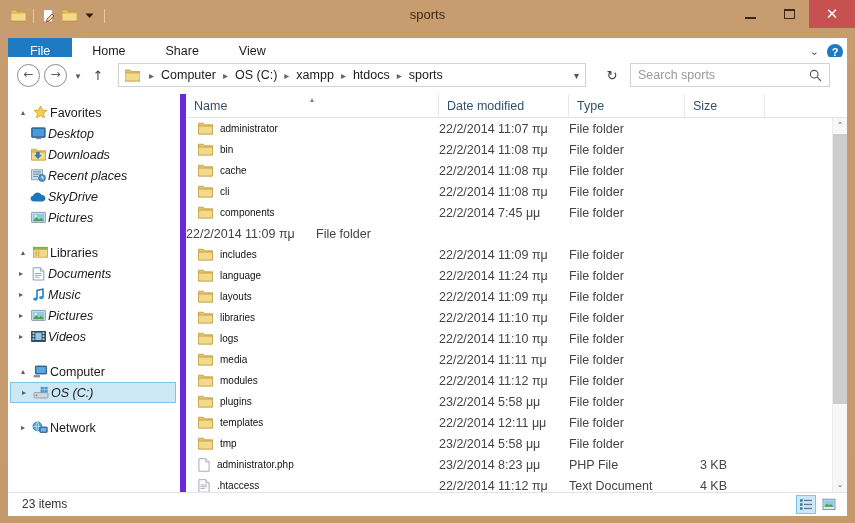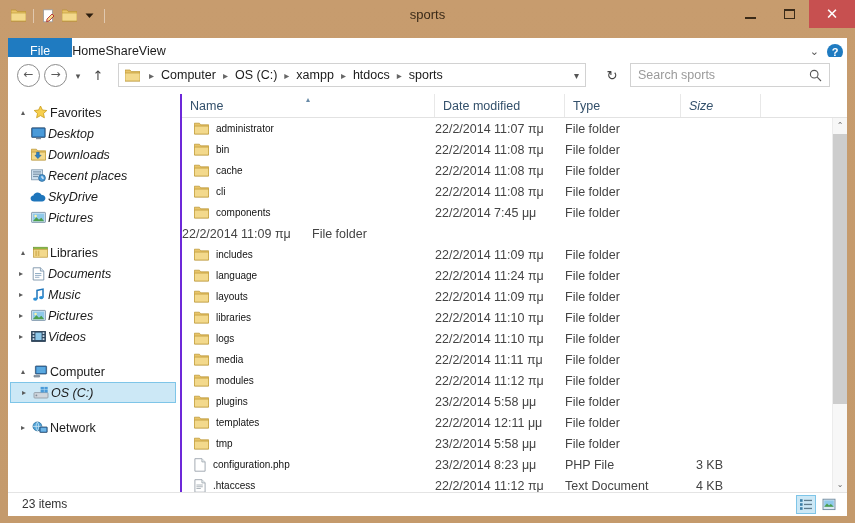--- a/index.html
+++ b/index.html
@@ -26,21 +26,21 @@
   }
   .wbtns{position:absolute;right:0;top:0;height:28px;display:flex;}
   .wbtn{width:39px;height:28px;display:flex;align-items:center;justify-content:center;cursor:default;}
   .wbtn.close{background:#c75050;width:46px;}
   .glyph-min{width:11px;height:2px;background:#3a2a18;display:block;margin-top:7px;}
   .glyph-max{width:11px;height:10px;border:1px solid #3a2a18;border-top-width:2px;display:block;box-sizing:border-box;}
   .glyph-close{color:#fff;font-size:15px;line-height:1;font-family:"DejaVu Sans",sans-serif;}
 
   
   .ribbon{position:absolute;left:8px;top:38px;width:839px;height:27px;background:#fff;}
-  .tab{float:left;height:27px;line-height:27px;padding:0 0;font-size:12.5px;color:#1b1b1b;cursor:default;}
+  .tab{float:left;height:27px;line-height:27px;padding:0 20px;font-size:12.5px;color:#1b1b1b;cursor:default;}
   .tab.file{background:#1f7bc1;color:#fff;padding:0 22px;font-weight:normal;}
   .ribbon-right{position:absolute;right:4px;top:0;height:27px;display:flex;align-items:center;gap:8px;}
   .chev{font-size:11px;color:#555;font-family:"DejaVu Sans",sans-serif;}
   .help{
     width:16px;height:16px;border-radius:50%;background:#1f7bc1;color:#fff;
     font-size:11px;line-height:16px;text-align:center;font-weight:bold;
   }
 
   
   .addrbar{position:absolute;left:8px;top:57px;width:839px;height:37px;background:#fff;}
@@ -74,33 +74,33 @@
   .sidebar{width:172px;height:398px;background:#fff;position:relative;overflow:hidden;padding-top:8px;box-sizing:border-box;}
   .srow{height:21px;display:flex;align-items:center;font-size:12.5px;color:#1b1b1b;cursor:default;white-space:nowrap;}
   .srow .exp{width:14px;text-align:center;font-size:8px;color:#5a5a5a;font-family:"DejaVu Sans",sans-serif;}
   .srow .sico{width:20px;display:flex;align-items:center;justify-content:center;}
   .srow.lvl1{padding-left:8px;}
   .srow.lvl2{padding-left:6px;font-style:italic;}
   .srow.sel{background:#cce8f6;border:1px solid #7ec5e8;box-sizing:border-box;margin:0 4px 0 2px;}
   .sgap{height:14px;}
 
   
-  .pane{flex:1;height:398px;position:relative;border-left:2px solid #6d28d9;overflow:hidden;}
+  .pane{flex:1;height:398px;position:relative;border-left:6px solid #6d28d9;overflow:hidden;}
   .headers{
     position:absolute;left:0;top:0;width:100%;height:24px;border-bottom:1px solid #e2e2e2;
     display:flex;background:#fff;box-sizing:border-box;
   }
   .hcell{
     font-size:12.5px;color:#33506b;display:flex;align-items:center;padding-left:8px;
     border-right:1px solid #e8e8e8;box-sizing:border-box;position:relative;cursor:default;
   }
   .h-name{width:253px;}
   .h-date{width:130px;}
   .h-type{width:116px;}
-  .h-size{width:80px;font-style:italic;}
+  .h-size{width:80px;}
   .h-last{flex:1;border-right:none;}
   .sortmark{position:absolute;left:124px;top:1px;font-size:8px;color:#6a8ba8;font-family:"DejaVu Sans",sans-serif;}
   .rows{position:absolute;left:0;top:24px;right:14px;bottom:0;overflow:hidden;}
   .row{height:21px;display:flex;align-items:center;cursor:default;}
   .c-name{width:253px;display:flex;align-items:center;padding-left:12px;box-sizing:border-box;}
   .c-name .nm{font-size:10px;color:#111;margin-left:7px;white-space:nowrap;}
   .c-date{width:130px;font-size:12.5px;color:#444;}
   .c-type{width:116px;font-size:12.5px;color:#444;}
   .c-size{width:80px;font-size:12.5px;color:#444;text-align:right;padding-right:38px;box-sizing:border-box;}
 
@@ -651,21 +651,21 @@
             <div class="c-size"></div>
           </div>
           <div class="row">
             <div class="c-name">
               <span>
                 <svg width="12" height="14" viewBox="0 0 12 14">
                   <path d="M.9 .7h7l3.2 3.2V13.2H.9z" fill="#fff" stroke="#9aa3ab" stroke-width=".9"></path>
                   <path d="M7.9 .7v3.2h3.2" fill="#eef2f5" stroke="#9aa3ab" stroke-width=".8"></path>
                 </svg>
               </span>
-              <span class="nm">configuration.php</span>
+              <span class="nm">administrator.php</span>
             </div>
             <div class="c-date">23/2/2014 8:23 μμ</div>
             <div class="c-type">PHP File</div>
             <div class="c-size">3 KB</div>
           </div>
           <div class="row">
             <div class="c-name">
               <span>
                 <svg width="12" height="14" viewBox="0 0 12 14">
                   <path d="M.9 .7h7l3.2 3.2V13.2H.9z" fill="#fff" stroke="#9aa3ab" stroke-width=".9"></path>

